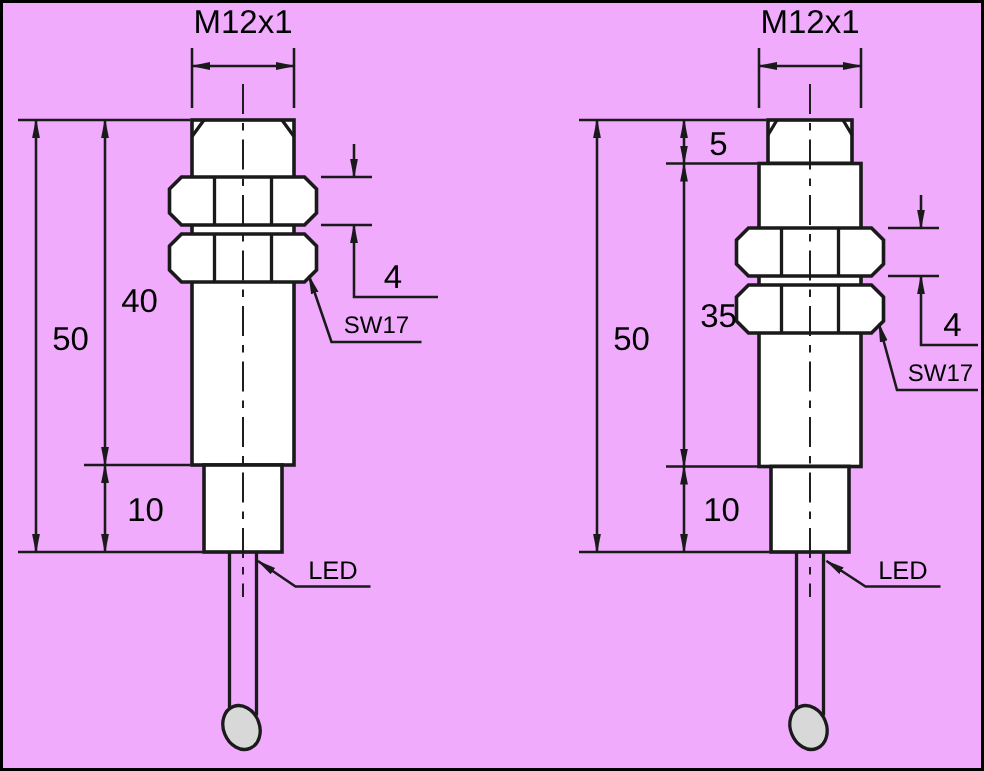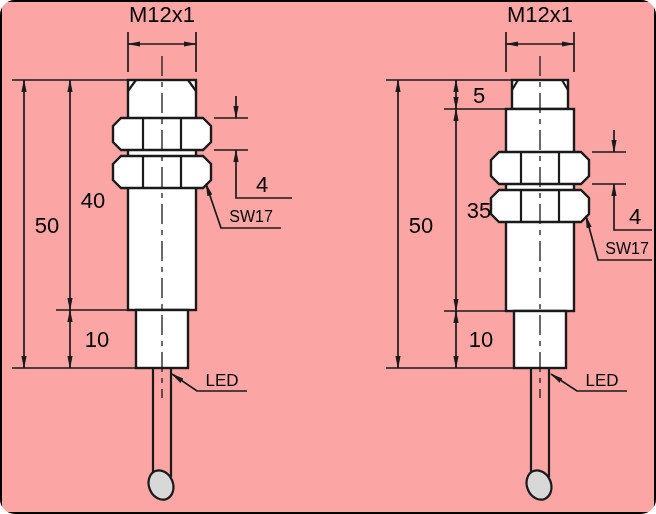--- a/index.html
+++ b/index.html
@@ -1,16 +1,16 @@
 <!DOCTYPE html>
 <html><head>
 <meta charset="utf-8">
 <style>
   html,body{margin:0;padding:0;background:#ffffff;}
-  .stage{position:relative;width:656px;height:514px;background:#fca5a5;overflow:hidden;border-radius:15px;}
+  .stage{position:relative;width:656px;height:514px;background:#f0abfc;overflow:hidden;}
   svg{display:block;}
   svg text{font-family:"Liberation Sans", sans-serif;fill:#000000;}
   .num{font-size:22px;text-anchor:middle;}
   .small{font-size:16px;text-anchor:middle;}
   .led{font-size:17px;text-anchor:middle;}
   .body rect,.body polygon{fill:#ffffff;stroke:#1a1a1a;stroke-width:2.4;stroke-linejoin:miter;}
   .body line,.body path{stroke:#1a1a1a;stroke-width:2.2;fill:none;}
   .cable-end{stroke:#1a1a1a;stroke-width:2.2;}
   .dim line,.dim path{stroke:#1a1a1a;stroke-width:1.7;fill:none;}
   .centerline{stroke:#1a1a1a;stroke-width:1.3;stroke-dasharray:20 6 5 6;fill:none;}

